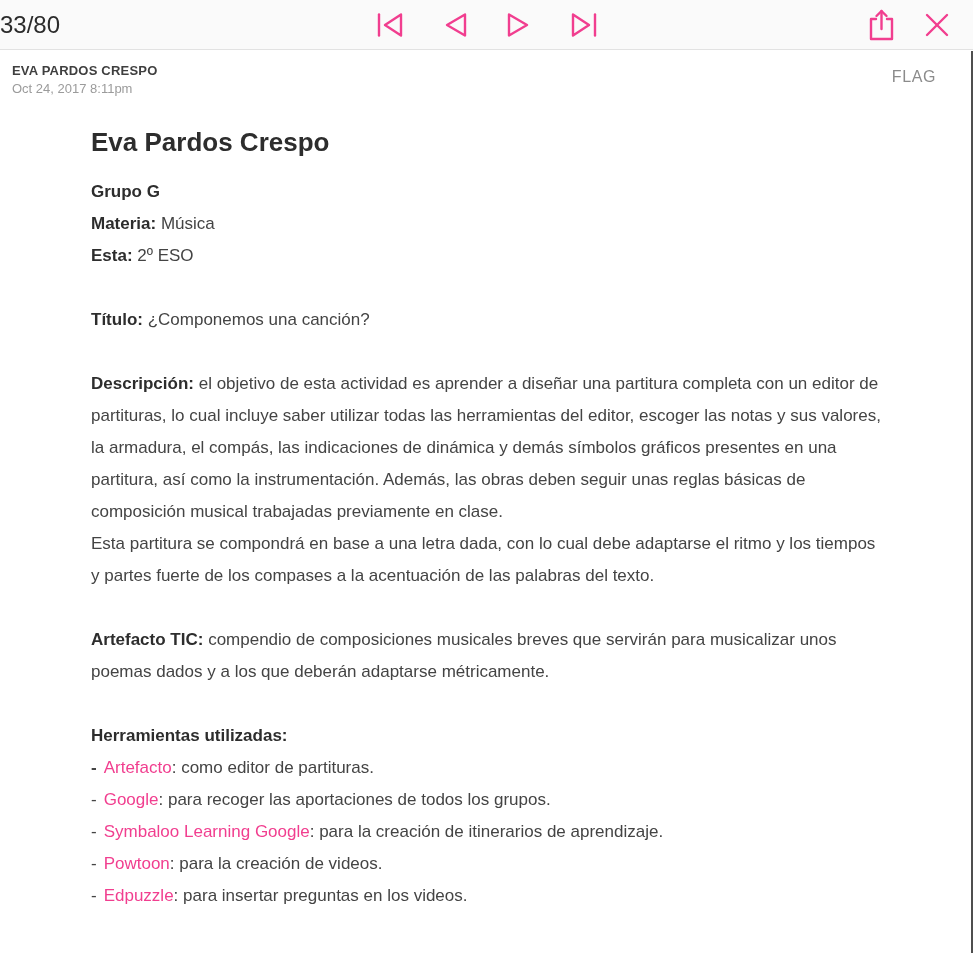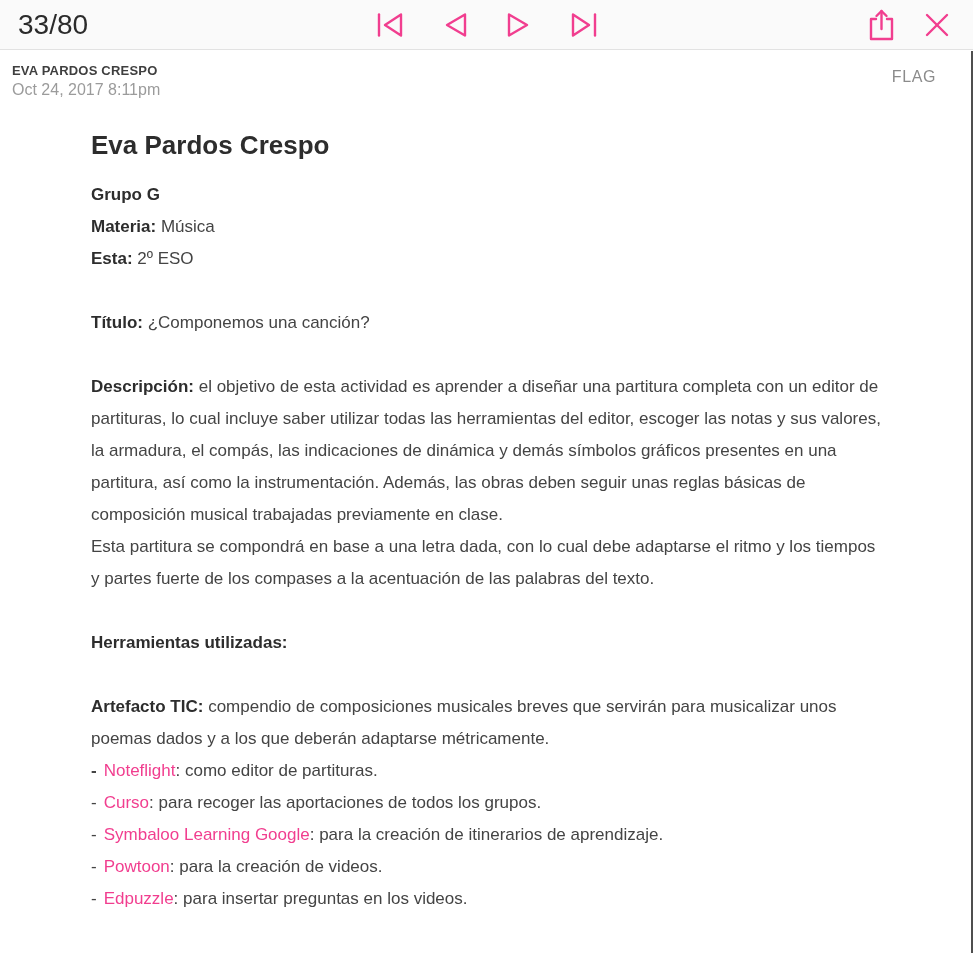--- a/index.html
+++ b/index.html
@@ -15,23 +15,22 @@
   
   .topbar {
     height: 50px;
     background: #fafafa;
     border-bottom: 1px solid #e2e2e2;
     position: relative;
     display: flex;
     align-items: center;
   }
   .counter {
-    font-size: 28px;
+    font-size: 24px;
     color: #2b2b2b;
-    margin-left: 18px;
   }
   .nav-group {
     position: absolute;
     left: 50%;
     top: 50%;
     transform: translate(-50%, -50%);
     display: flex;
     gap: 34px;
     align-items: center;
   }
@@ -68,21 +67,21 @@
     align-items: flex-start;
     padding: 13px 37px 0 12px;
   }
   .author-name {
     font-size: 13px;
     font-weight: bold;
     color: #3f3f3f;
     letter-spacing: 0.2px;
   }
   .post-date {
-    font-size: 16px;
+    font-size: 13px;
     color: #9b9b9b;
     margin-top: 3px;
   }
   .flag {
     font-size: 16px;
     color: #8b8b8b;
     letter-spacing: 0.6px;
     margin-top: 5px;
     cursor: pointer;
   }
@@ -210,33 +209,33 @@
   <p class="para">
     <strong>Título:</strong><span> ¿Componemos una canción?</span>
   </p>
 
   <p class="para">
     <strong>Descripción:</strong><span> el objetivo de esta actividad es aprender a diseñar una partitura completa con un editor de partituras, lo cual incluye saber utilizar todas las herramientas del editor, escoger las notas y sus valores, la armadura, el compás, las indicaciones de dinámica y demás símbolos gráficos presentes en una partitura, así como la instrumentación. Además, las obras deben seguir unas reglas básicas de composición musical trabajadas previamente en clase.</span>
     <span class="block">Esta partitura se compondrá en base a una letra dada, con lo cual debe adaptarse el ritmo y los tiempos y partes fuerte de los compases a la acentuación de las palabras del texto.</span>
   </p>
 
   <p class="para">
+    <strong>Artefacto TIC:</strong><span> compendio de composiciones musicales breves que servirán para musicalizar unos poemas dados y a los que deberán adaptarse métricamente.</span>
+  </p>
+
+  <p class="para">
     <strong>Herramientas utilizadas:</strong>
-  </p>
-
-  <p class="para">
-    <strong>Artefacto TIC:</strong><span> compendio de composiciones musicales breves que servirán para musicalizar unos poemas dados y a los que deberán adaptarse métricamente.</span>
   </p>
 
   <div class="tools">
     <div class="tool-item first">
-      <span class="dash">-</span><a class="tool-link">Noteflight</a><span>: como editor de partituras.</span>
-    </div>
-    <div class="tool-item">
-      <span class="dash">-</span><a class="tool-link">Curso</a><span>: para recoger las aportaciones de todos los grupos.</span>
+      <span class="dash">-</span><a class="tool-link">Artefacto</a><span>: como editor de partituras.</span>
+    </div>
+    <div class="tool-item">
+      <span class="dash">-</span><a class="tool-link">Google</a><span>: para recoger las aportaciones de todos los grupos.</span>
     </div>
     <div class="tool-item">
       <span class="dash">-</span><a class="tool-link">Symbaloo Learning Google</a><span>: para la creación de itinerarios de aprendizaje.</span>
     </div>
     <div class="tool-item">
       <span class="dash">-</span><a class="tool-link">Powtoon</a><span>: para la creación de videos.</span>
     </div>
     <div class="tool-item">
       <span class="dash">-</span><a class="tool-link">Edpuzzle</a><span>: para insertar preguntas en los videos.</span>
     </div>

